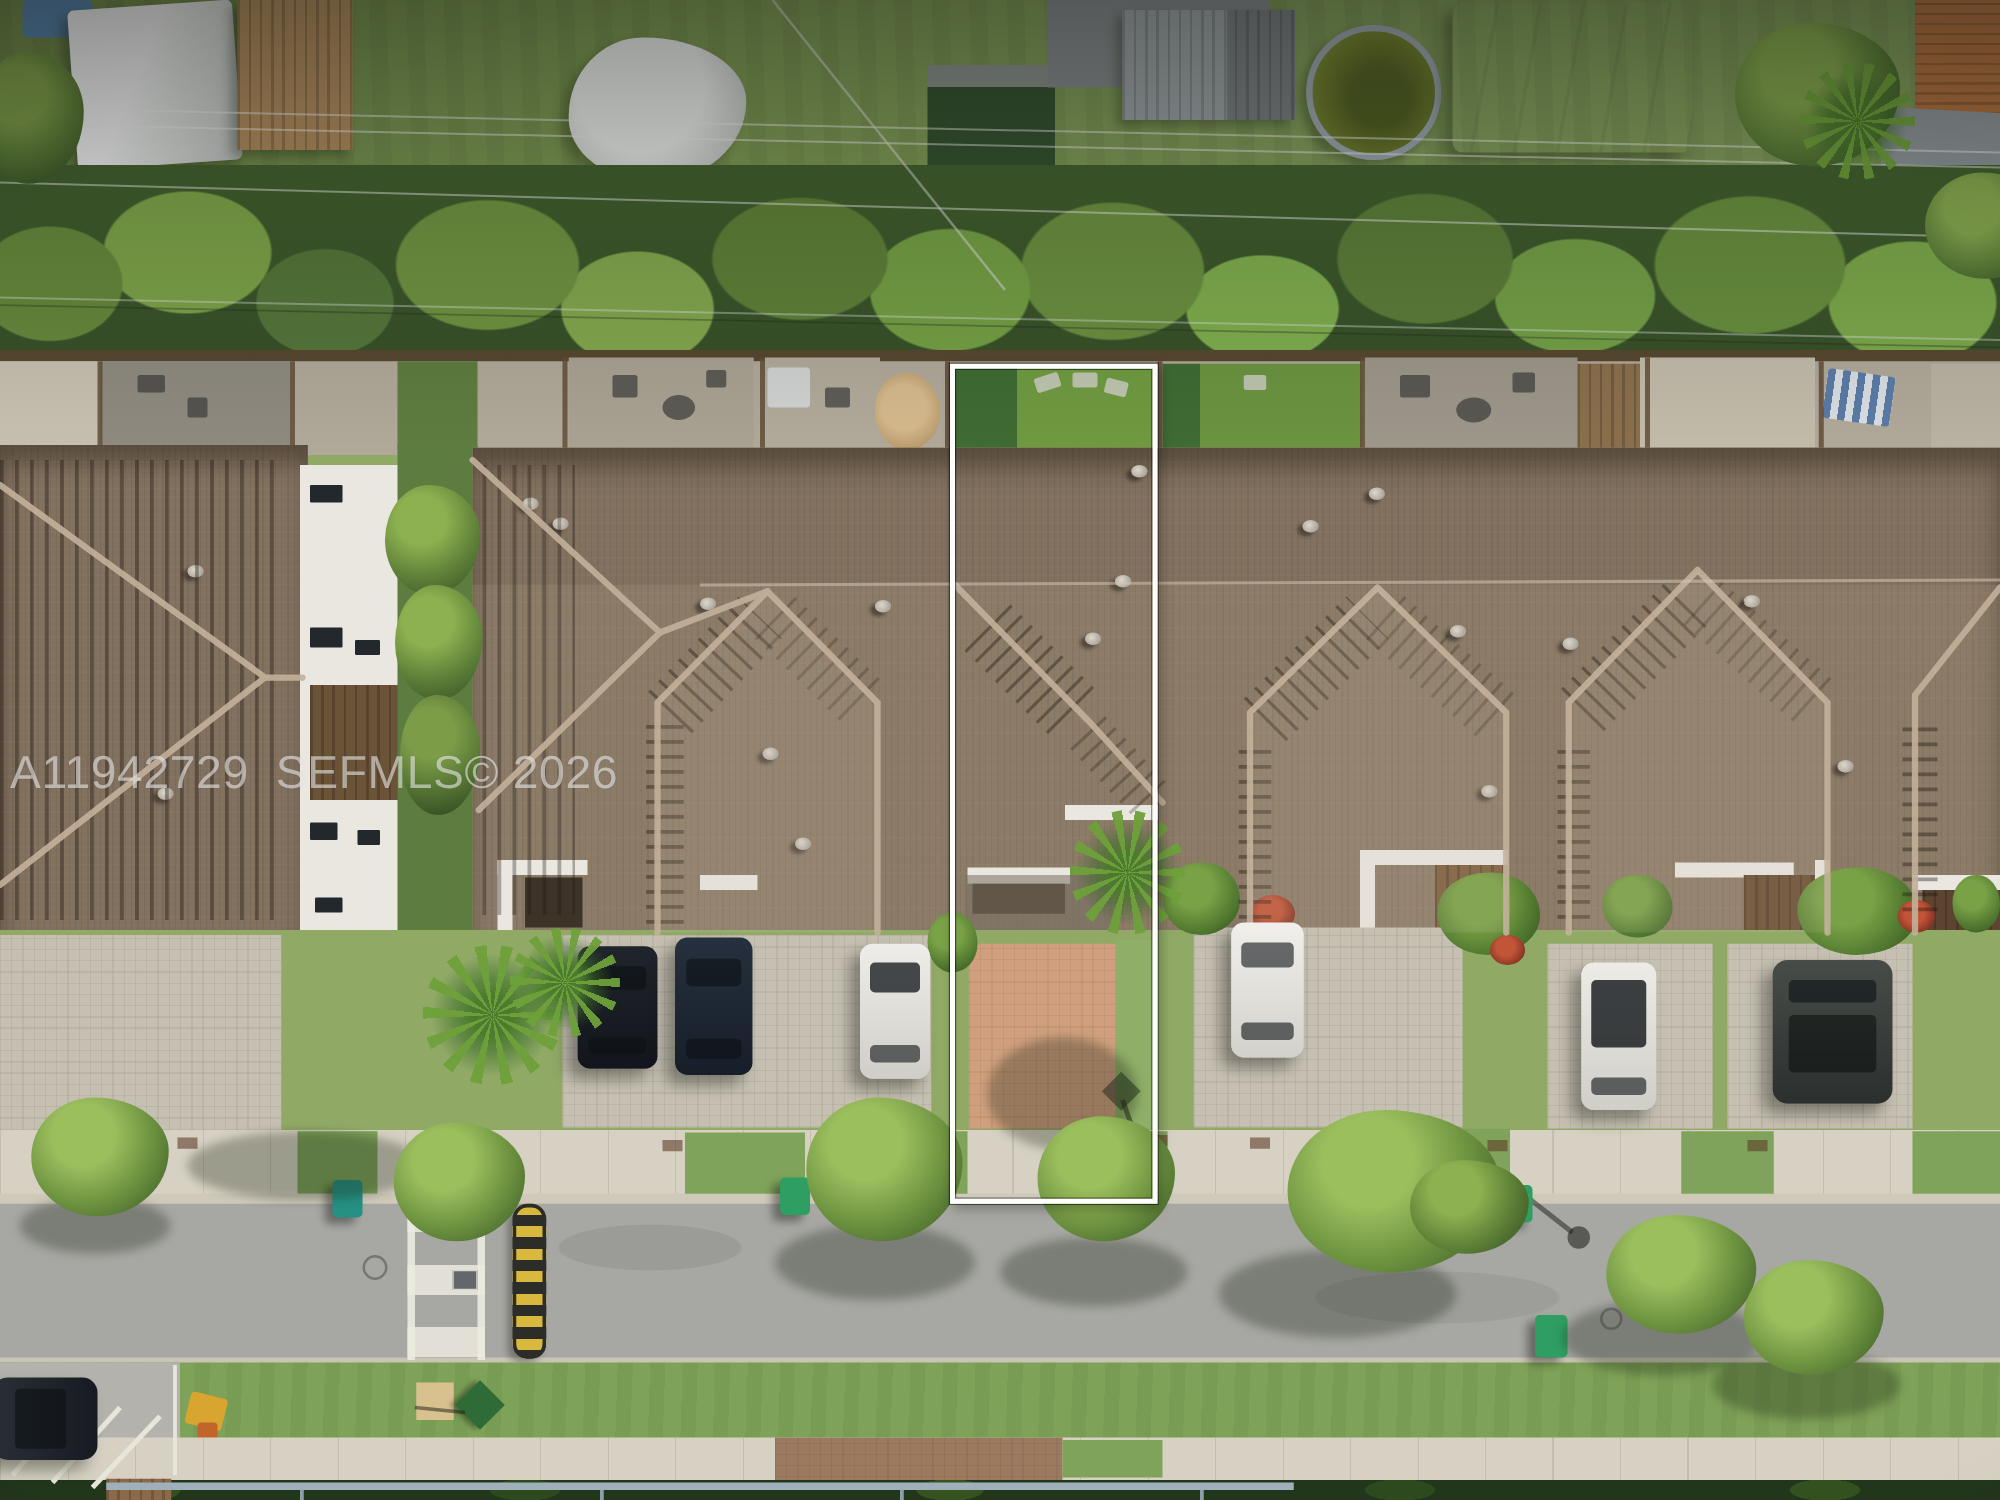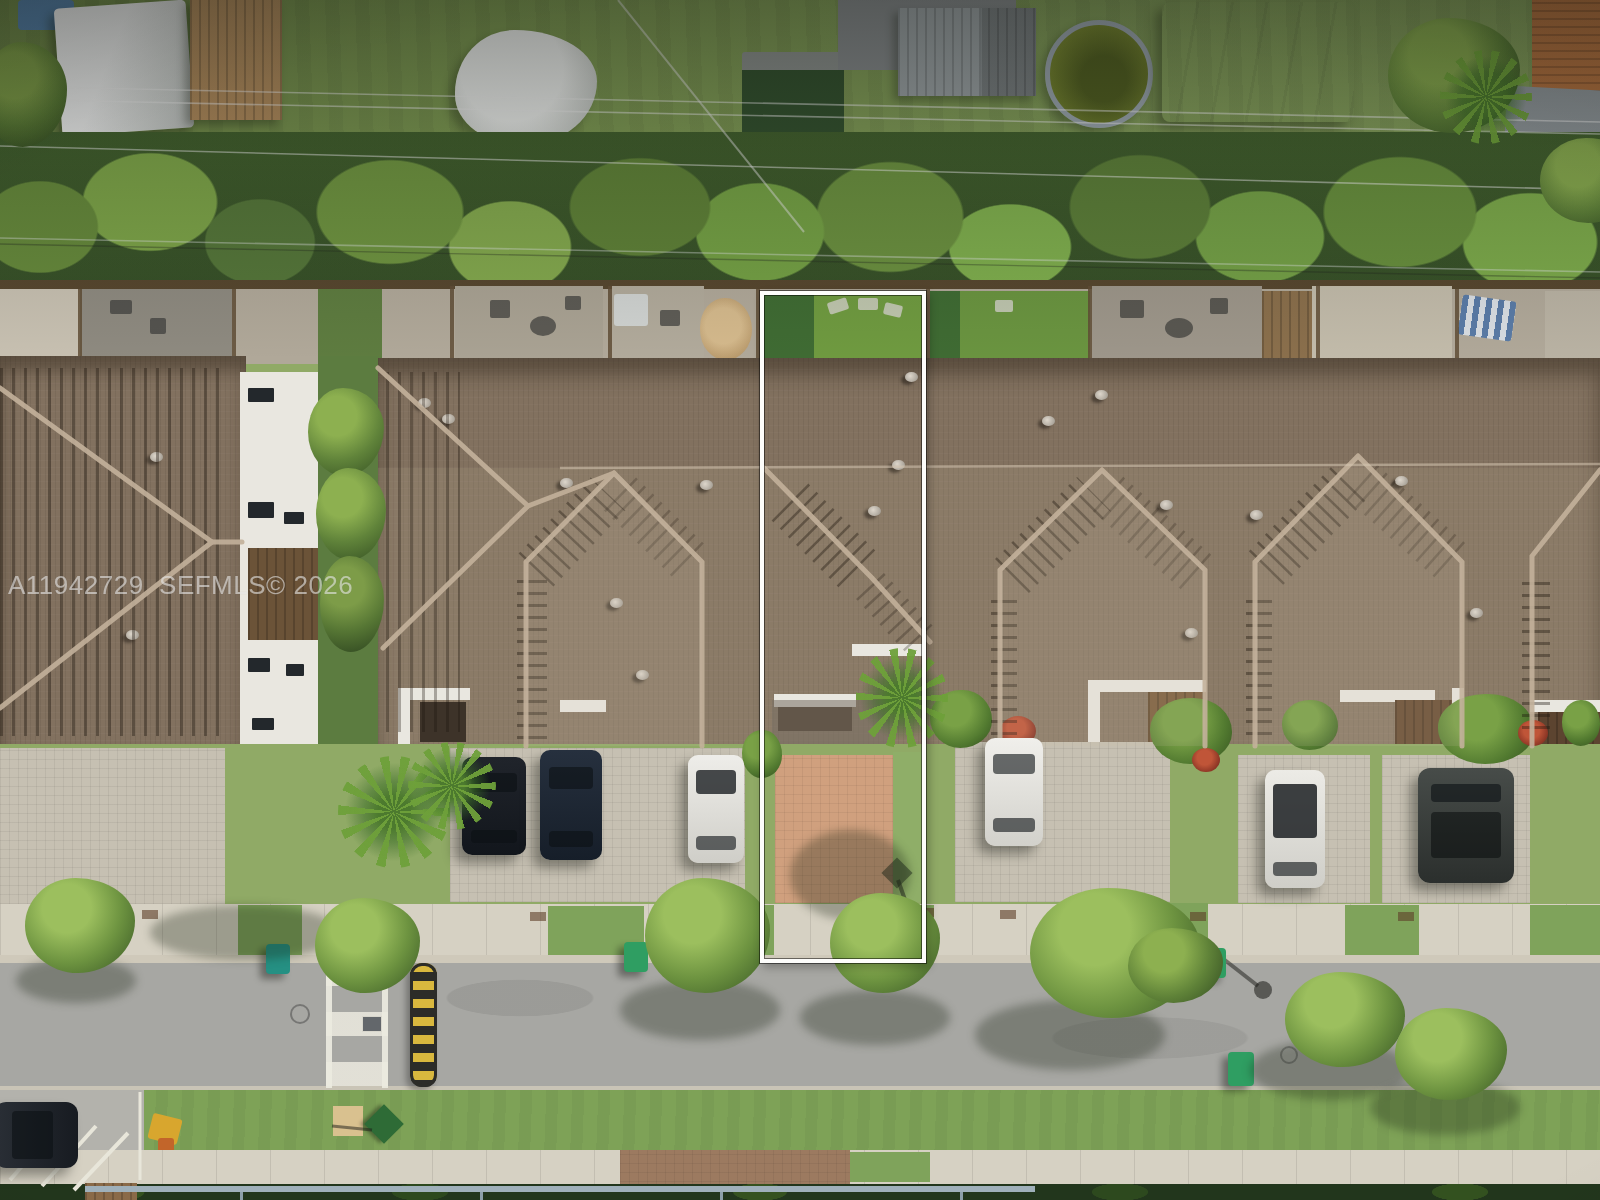--- a/index.html
+++ b/index.html
@@ -47,22 +47,22 @@
   .cw-rail{position:absolute;width:6px;background:rgba(236,234,224,.92);}
   .bump{position:absolute;border-radius:12px;background:
     repeating-linear-gradient(180deg,#d9b83e 0 9px, #2c2c28 9px 18px);
     box-shadow:inset 0 0 0 3px #2c2c28, -4px 4px 6px rgba(0,0,0,.3);}
   
   .vignette{position:absolute;inset:0;pointer-events:none;background:
     linear-gradient(180deg, rgba(10,12,8,.38) 0, rgba(10,12,8,.16) 13%, rgba(0,0,0,0) 30%),
     radial-gradient(120% 92% at 50% 56%, transparent 60%, rgba(0,0,0,.17) 100%);}
   .highlight-box{position:absolute;box-sizing:border-box;border:4px solid #fdfdfb;
     box-shadow:0 0 0 1px rgba(0,0,0,.5), inset 0 0 0 1px rgba(0,0,0,.5), 3px 4px 9px rgba(0,0,0,.28);}
-  .watermark{position:absolute;color:rgba(255,255,255,.55);font-size:26px;letter-spacing:.5px;
-    white-space:pre;text-shadow:0 0 1px rgba(0,0,0,.15);}
+  .watermark{position:absolute;color:rgba(255,255,255,.55);font-size:37px;letter-spacing:.5px;
+    white-space:pre;text-shadow:0 0 1px rgba(0,0,0,.15);margin-top:27px;}
 </style>
 </head>
 <body>
 
 <div class="scene">
 
   <div class="abs" style="left:0;top:0;width:1600px;height:150px;background:#7c9852;
     background-image:repeating-linear-gradient(88deg, rgba(0,0,0,.045) 0 14px, transparent 14px 30px),linear-gradient(90deg, rgba(0,0,0,.10), transparent 30%, rgba(255,255,255,.05) 70%);"></div>
   <div class="abs" style="left:18px;top:0;width:56px;height:30px;background:#5580a8;border-radius:4px;"></div>
   <div class="abs" style="left:58px;top:4px;width:132px;height:128px;background:linear-gradient(115deg,#eceded 40%,#cfd2d0 75%,#b9bdbb);transform:rotate(-4deg);border-radius:5px;box-shadow:-6px 6px 10px rgba(20,25,12,.35);"></div>

